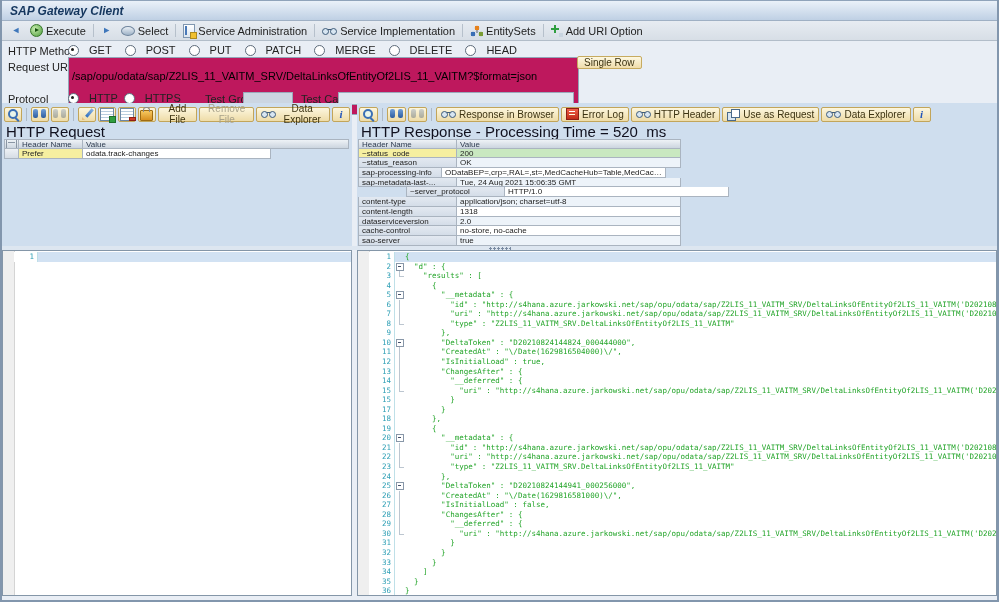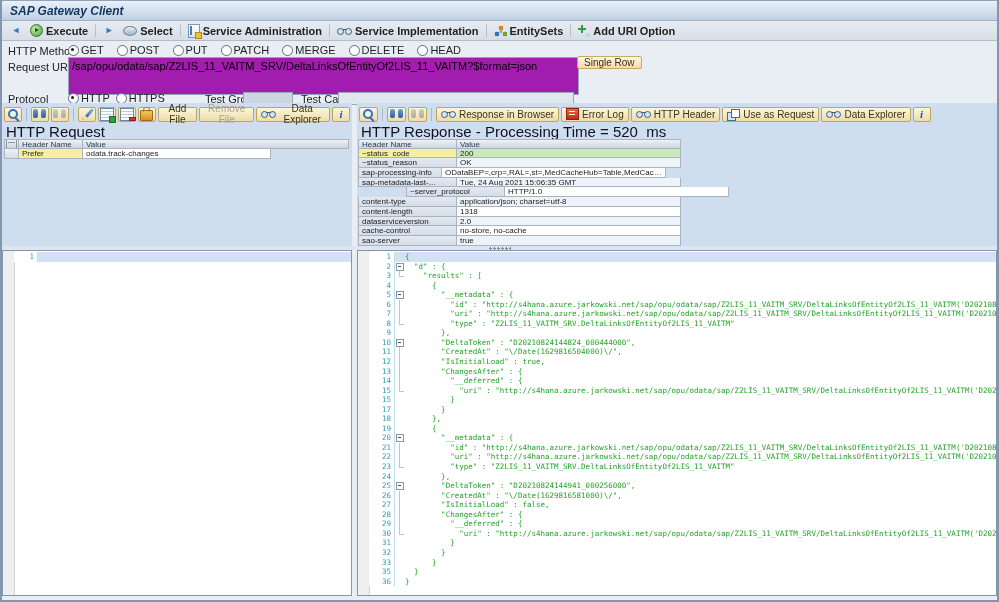--- a/index.html
+++ b/index.html
@@ -9,33 +9,33 @@
   .edge.r{right:0;top:0;width:2px;height:602px}
   .edge.b{left:0;bottom:0;width:999px;height:2px}
 
   
   .titlebar{position:absolute;left:0;top:0;width:999px;height:21px;
     background:linear-gradient(#eaf1f9,#bfd0e4);border-top:1px solid #8fa3ba;border-bottom:1px solid #9fb0c4;
     font-size:12px;font-weight:bold;font-style:italic;color:#14365e;line-height:20px;padding-left:10px;box-sizing:border-box;}
 
   
   .toolbar{position:absolute;left:0;top:21px;width:999px;height:20px;background:linear-gradient(#e7ecf2,#d7dee6);
-    border-bottom:1px solid #b2bdc9;display:flex;align-items:center;padding-left:6px;box-sizing:border-box;font-size:11px;color:#222;font-weight:bold;}
+    border-bottom:1px solid #b2bdc9;display:flex;align-items:center;padding-left:6px;box-sizing:border-box;font-size:11px;color:#222;}
   .titem{display:inline-flex;align-items:center;gap:3px;padding:1px 4px;cursor:default;}
   .tsep{width:1px;height:13px;background:#b6c0cb;margin:0 3px;}
 
   
   .formarea{position:absolute;left:0;top:41px;width:999px;height:62px;background:#e9eef5;font-size:11px;color:#222;}
   .flabel{position:absolute;left:8px;color:#222;}
   .radios{position:absolute;display:flex;gap:13px;align-items:center;}
-  .radioitem{display:inline-flex;align-items:center;gap:2px;}
+  .radioitem{display:inline-flex;align-items:center;gap:10px;}
   .radio{display:inline-block;width:9px;height:9px;border:1px solid #5d6b7a;border-radius:50%;background:#fff;position:relative;flex:none;}
   .radio.on::after{content:"";position:absolute;left:2px;top:2px;width:3px;height:3px;border-radius:50%;background:#1b1b1b;}
-  .uri-text{position:absolute;left:68px;top:16px;width:503px;height:32px;border:1px solid #93a5b8;background:#a21caf;
-    font-family:"Liberation Sans",sans-serif;font-size:11px;padding:2px 3px;resize:none;box-sizing:content-box;}
+  .uri-text{position:absolute;left:68px;top:16px;width:503px;height:32px;border:1px solid #93a5b8;background:#be185d;
+    font-family:"Liberation Sans",sans-serif;font-size:11px;padding:12px 3px;resize:none;box-sizing:content-box;}
   .goldbtn{display:inline-flex;align-items:center;gap:3px;background:linear-gradient(#fdf8e2,#f0ddab);
     border:1px solid #c7ab60;border-radius:2px;font-size:10px;color:#3c3312;padding:1px 6px;height:13px;line-height:12px;cursor:default;}
   .inpbox{position:absolute;border:1px solid #9aa9ba;background:#ccd6e2;height:11px;font-size:10px;padding:0 2px;}
   .inpbox.light{background:#dfe7ef;}
 
   
   .panel{position:absolute;background:#cfdeee;overflow:hidden;}
   .ptoolbar{position:absolute;left:2px;top:2px;right:2px;height:18px;display:flex;align-items:center;gap:2px;}
   .tbtn{display:inline-flex;align-items:center;justify-content:center;gap:3px;background:linear-gradient(#fcf6de,#eedca8);
     border:1px solid #c2a55a;border-radius:2px;height:15px;min-width:18px;padding:0 4px;font-size:10px;color:#3c3312;cursor:default;box-sizing:border-box;}
@@ -591,20 +591,25 @@
           <span class="cn" style="width: 22px;">32</span>
           <span class="cf"></span>
           <span class="ct">        }</span>
         </div>
         <div class="cl">
           <span class="cn" style="width: 22px;">33</span>
           <span class="cf"></span>
           <span class="ct">      }</span>
         </div>
         <div class="cl">
+          <span class="cn" style="width: 22px;">34</span>
+          <span class="cf"></span>
+          <span class="ct">    ]</span>
+        </div>
+        <div class="cl">
           <span class="cn" style="width: 22px;">35</span>
           <span class="cf"></span>
           <span class="ct">  }</span>
         </div>
         <div class="cl">
           <span class="cn" style="width: 22px;">36</span>
           <span class="cf"></span>
           <span class="ct">}</span>
         </div>
       </div>

